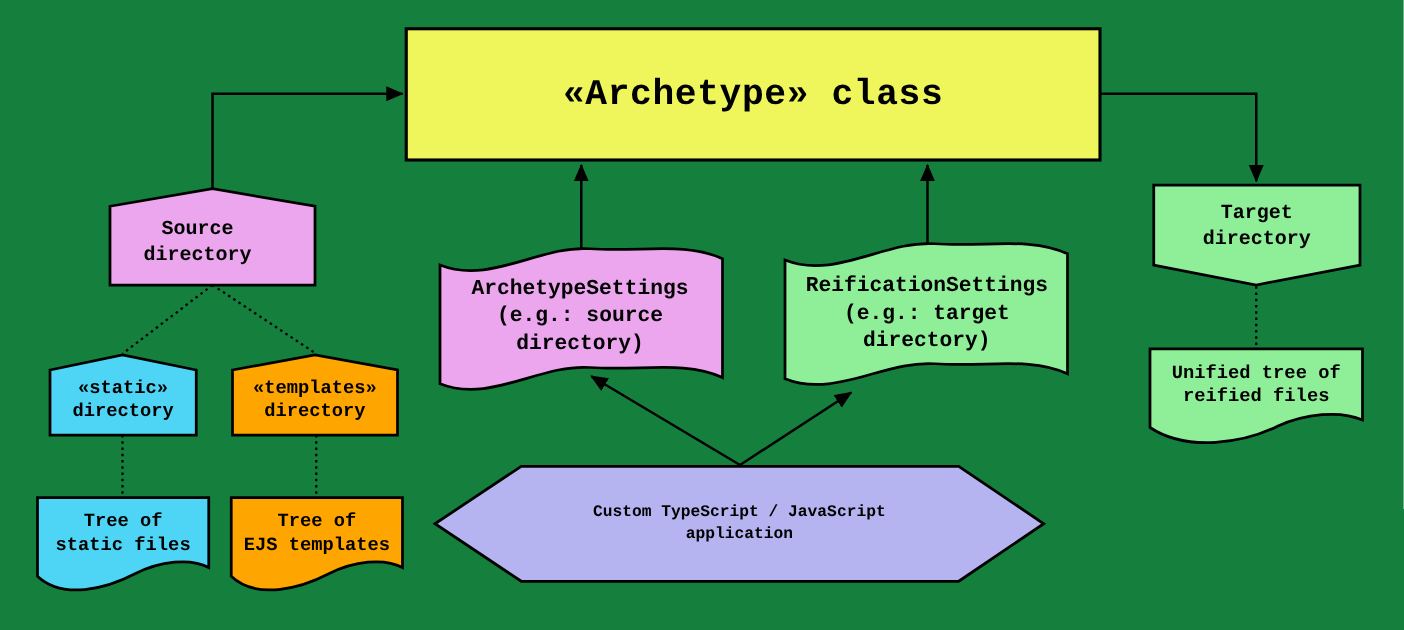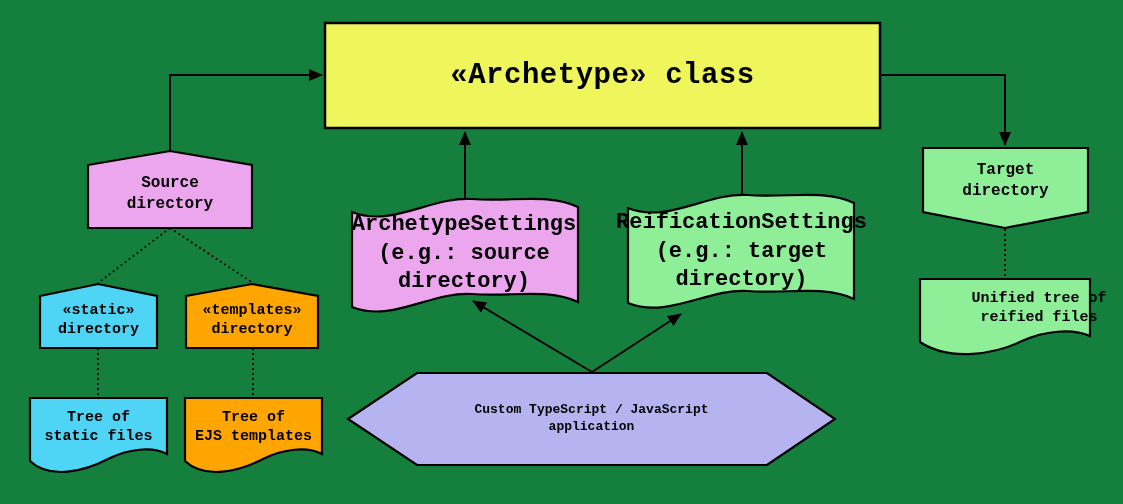--- a/index.html
+++ b/index.html
@@ -10,21 +10,21 @@
   }
   #shapes { position:absolute; left:0; top:0; width:1123px; height:504px; }
   .label {
     position:absolute; display:flex; align-items:center; justify-content:center;
     text-align:center; font-weight:bold; color:#000;
     white-space:pre-line; line-height:1.3; pointer-events:none;
   }
   .fs-title { font-size:29px; letter-spacing:0.5px; }
   .fs-node  { font-size:16px; }
   .fs-small { font-size:15px; }
-  .fs-set   { font-size:22px; }
+  .fs-set   { font-size:17px; }
   .fs-app   { font-size:13px; }
 </style>
 </head>
 <body>
 
 <div id="stage">
 
   <svg id="shapes" viewBox="0 0 1123 504" xmlns="http://www.w3.org/2000/svg">
     <defs>
       <marker id="arr" markerUnits="userSpaceOnUse" markerWidth="16" markerHeight="14" refX="13" refY="6" orient="auto">
@@ -63,21 +63,21 @@
 
     <polygon points="348,419 417,373 767,373 835,419 767,465 417,465" stroke="#000" stroke-width="2.2" fill="#B5B4F1"></polygon>
 
     <polygon points="923,148 1088,148 1088,212 1005,228 923,212" stroke="#000" stroke-width="2.2" fill="#8FEE98"></polygon>
 
     <path d="M920,279 L1090,279 L1090,336 C1072,328 1044,331 1022,341 C996,354 950,362 920,342 Z" stroke="#000" stroke-width="2.2" fill="#8FEE98"></path>
   </svg>
 
   <div class="label fs-title" style="left:325px; top:23px; width:555px; height:105px;">«Archetype» class</div>
 
-  <div class="label fs-node" style="left:88px; top:160px; width:164px; height:68px;">Source
+  <div class="label fs-node" style="left:76px; top:160px; width:164px; height:68px;">Source
 directory</div>
 
   <div class="label fs-small" style="left:40px; top:292px; width:117px; height:56px;text-align:center;">«static»
 directory</div>
 
   <div class="label fs-small" style="left:186px; top:292px; width:132px; height:56px;">«templates»
 directory</div>
 
   <div class="label fs-small" style="left:30px; top:398px; width:137px; height:58px;">Tree of
 static files</div>
@@ -90,16 +90,16 @@
 
   <div class="label fs-set" style="left:628px; top:206px; width:227px; height:92px;">ReificationSettings
 (e.g.: target directory)</div>
 
   <div class="label fs-app" style="left:348px; top:373px; width:487px; height:92px;">Custom TypeScript / JavaScript
 application</div>
 
   <div class="label fs-node" style="left:923px; top:148px; width:165px; height:66px;">Target
 directory</div>
 
-  <div class="label fs-small" style="left:920px; top:279px; width:170px; height:58px;padding-left:34px;">Unified tree of
+  <div class="label fs-small" style="left:920px; top:279px; width:170px; height:58px;">Unified tree of
 reified files</div>
 
 </div>
 
 </body></html>

